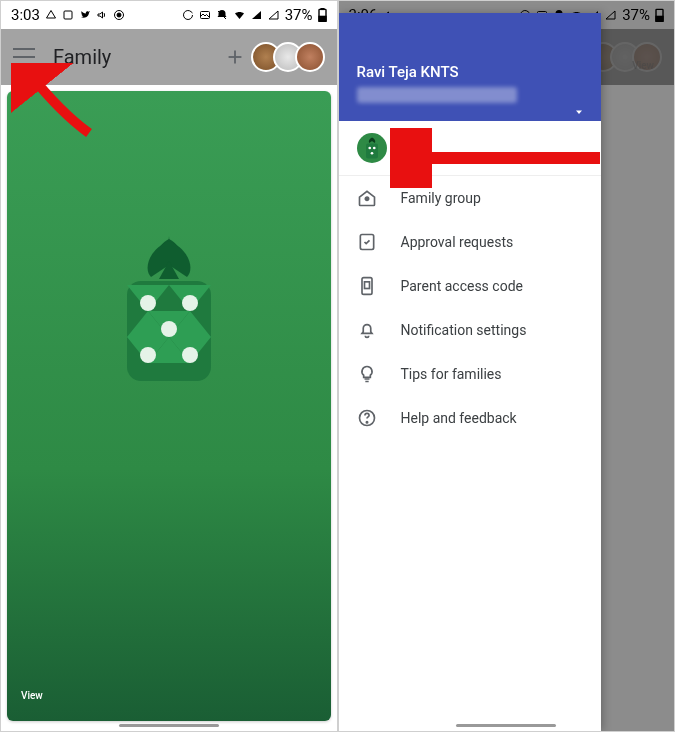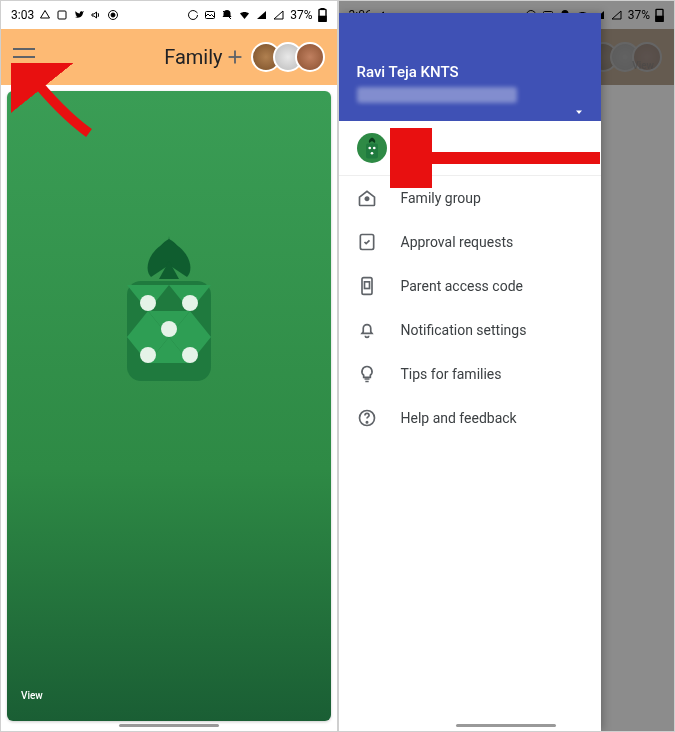--- a/index.html
+++ b/index.html
@@ -1,21 +1,21 @@
 <!DOCTYPE html>
 <html><head>
 <meta charset="utf-8">
 <style>
 * { margin: 0; padding: 0; box-sizing: border-box; font-family: Roboto, "Segoe UI", Arial, sans-serif; }
 body { display: flex; width: 675px; height: 732px; background: #fff; }
 .phone { position: relative; width: 337.5px; height: 732px; border: 1px solid #cfcfcf; overflow: hidden; background:#fff; }
-.status-bar { height: 28px; display: flex; justify-content: space-between; align-items: center; padding: 0 10px; font-size: 12px; color: #000; }
+.status-bar { height: 28px; display: flex; justify-content: space-between; align-items: center; padding: 0 10px; font-size: 15px; color: #000; }
 .status-left, .status-right { display: flex; align-items: center; gap: 5px; }
 .status-icon { display: inline-flex; align-items: center; }
-.appbar { height: 56px; display: flex; align-items: center; padding: 0 12px; background:#fdba74;text-align:right; }
+.appbar { height: 56px; display: flex; align-items: center; padding: 0 12px; background:#a3a3a3; }
 .appbar-title { font-size: 20px; font-weight: 400; color: #202124; margin-left: 18px; flex: 1; }
 .hamburger { width: 22px; height: 18px; display: flex; flex-direction: column; justify-content: space-between; cursor:pointer; }
 .hamburger span { height: 2px; background:#5f6368; display:block; }
 .plus-icon { width:24px; height:24px; display:flex; align-items:center; justify-content:center; color:#5f6368; }
 .avatars { display:flex; margin-left:12px; }
 .avatar { width:30px; height:30px; border-radius:50%; border:2px solid #fff; margin-left:-8px; background-size:cover; background-position:center; }
 .avatar.a1 { background: radial-gradient(circle, #b08050, #7a4f28); }
 .avatar.a2 { background: radial-gradient(circle, #e8e8e8, #bbb); }
 .avatar.a3 { background: radial-gradient(circle, #c08060, #8a5030); }
 

